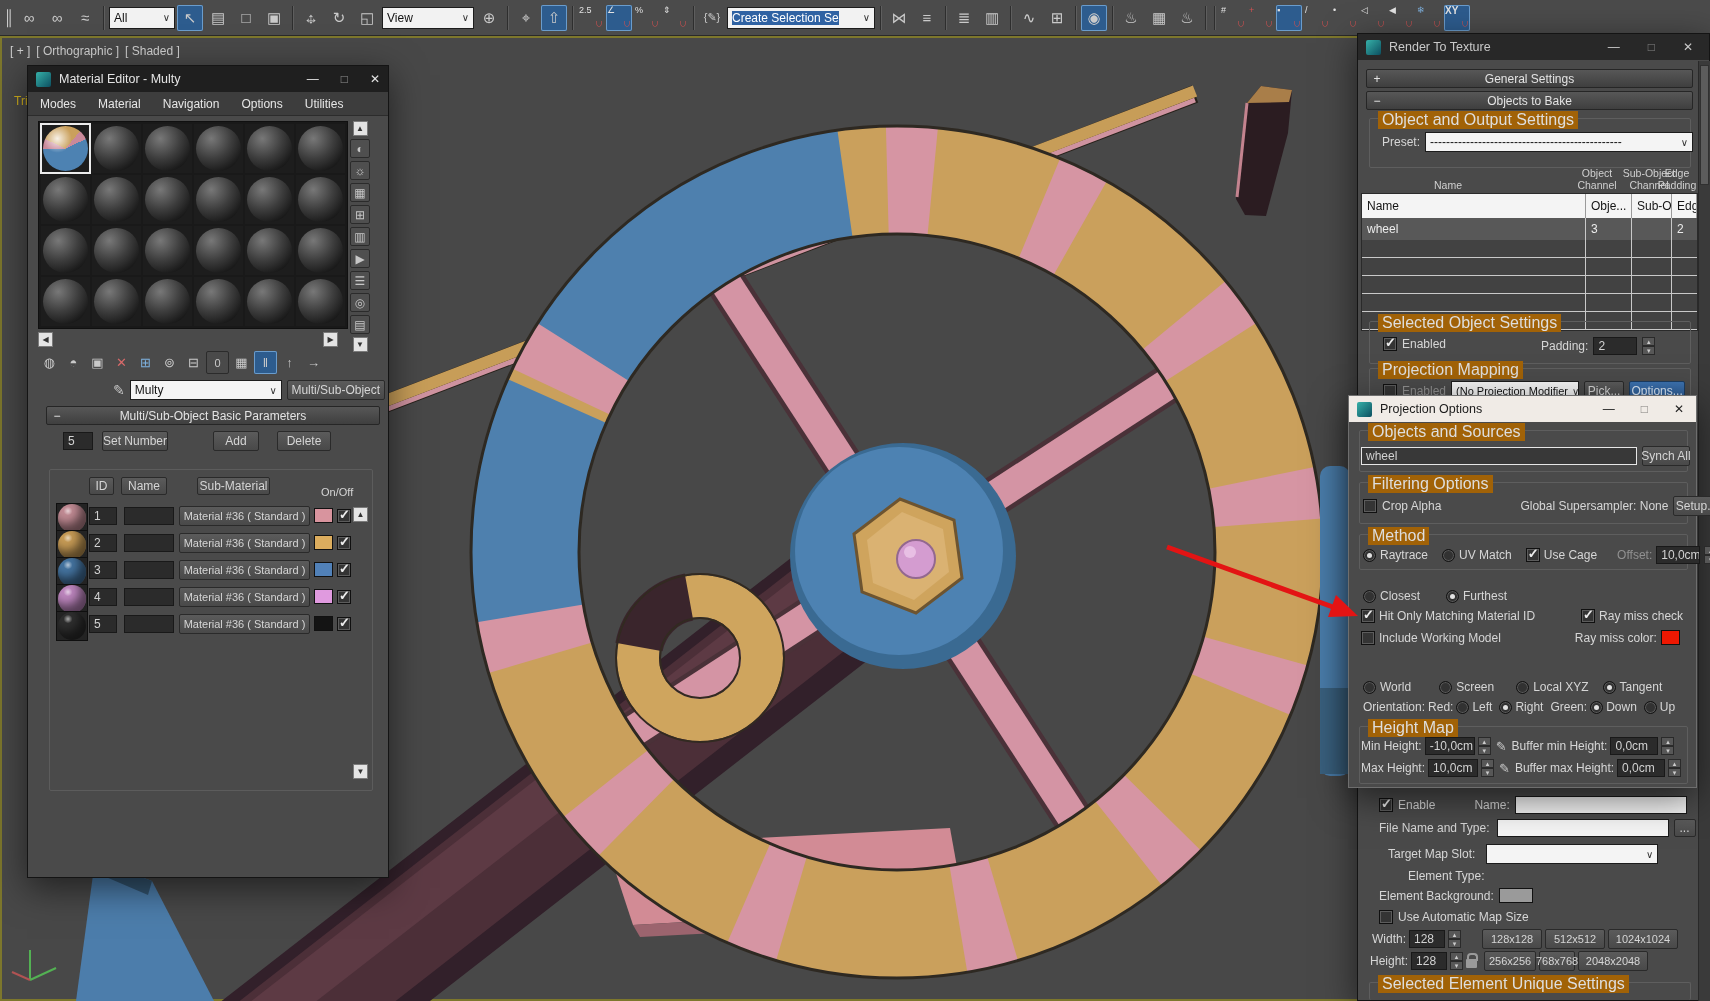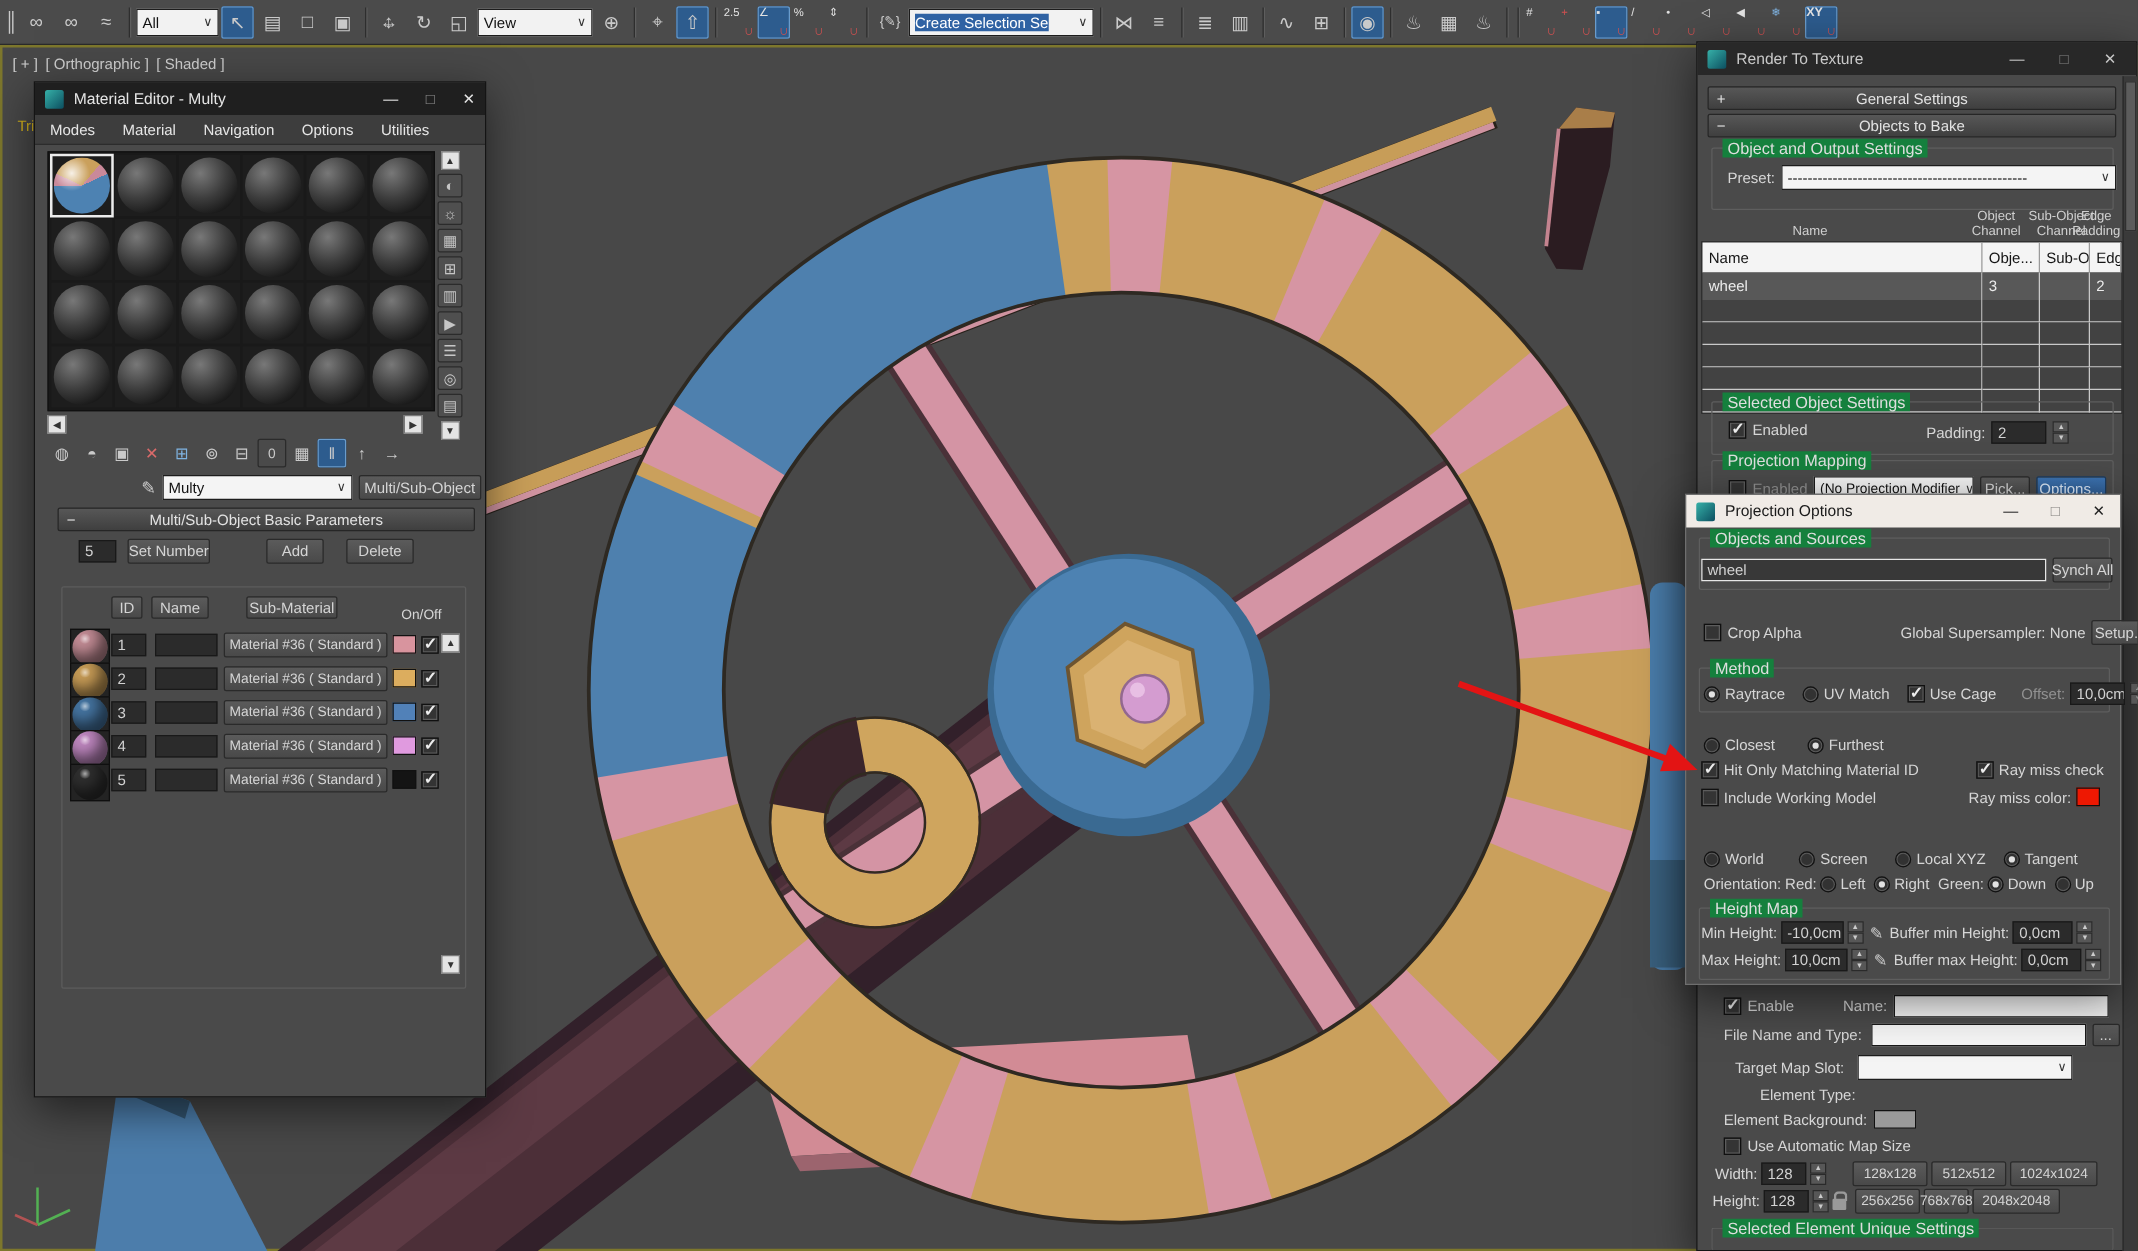--- a/index.html
+++ b/index.html
@@ -15,21 +15,21 @@
   .fld.focus{border:1px solid #e6e6e6;background:#383838}
   .combo{display:inline-flex;align-items:center;background:#f4f4f4;border:1px solid #1c1c1c;color:#111;height:20px;padding:0 4px;font-size:12px;white-space:nowrap;overflow:hidden}
   .combo .dd{margin-left:auto;color:#333;font-size:10px;padding-left:4px}
   .spin{display:inline-flex;flex-direction:column;width:13px;height:18px;flex:none}
   .spin span{flex:1;display:flex;align-items:center;justify-content:center;font-size:7px;line-height:1;background:#575757;border:1px solid #2a2a2a;color:#ccc}
   .cb{width:14px;height:14px;background:#343434;border:1px solid #101010;box-shadow:inset 0 0 0 1px #5c5c5c;position:relative;flex:none}
   .cb.on::after{content:"✓";position:absolute;left:1px;top:-3px;color:#ededed;font-size:13px;font-weight:bold}
   .rd{width:13px;height:13px;border-radius:50%;background:#323232;border:1px solid #121212;box-shadow:inset 0 0 0 1px #585858;position:relative;flex:none}
   .rd.on::after{content:"";position:absolute;inset:3px;border-radius:50%;background:#e2e2e2}
   .gb{position:absolute;border:1px solid #5e5e5e;border-radius:2px}
-  .gb>.gl{position:absolute;top:-8px;left:8px;background:#15803d;padding:0 4px;font-size:13px;color:#dedede;white-space:nowrap}
+  .gb>.gl{position:absolute;top:-8px;left:8px;background:#a16207;padding:0 4px;font-size:16px;color:#dedede;white-space:nowrap}
   .roll{position:absolute;height:19px;background:linear-gradient(#575757,#3f3f3f);border:1px solid #262626;border-radius:2px;display:flex;align-items:center;color:#e3e3e3;font-size:12px}
   .roll .pm{width:20px;text-align:center}
   .roll .rt{flex:1;text-align:center;margin-right:20px}
   .swatch{display:inline-block;width:19px;height:15px;border:1px solid #111;flex:none}
   .dim{color:#919191}
   
   .toolbar{position:absolute;left:0;top:0;width:1710px;height:36px;background:#4b4b4b;border-bottom:1px solid #2a2a2a;display:flex;align-items:center;gap:2px;padding:0 4px;z-index:20}
   .ti{width:26px;height:26px;display:flex;align-items:center;justify-content:center;color:#cacaca;font-size:15px;border-radius:2px;position:relative;flex:none}
   .ti.bl{background:#2d5c8e;box-shadow:inset 0 0 0 1px #6a9ccc}
   .ti .mag{position:absolute;right:1px;bottom:0;color:#d05050;font-weight:bold;font-size:11px;transform:rotate(180deg)}
@@ -609,20 +609,23 @@
       <span>✕</span>
     </span>
   </div>
   <div class="gb" style="left:10px;top:34px;width:329px;height:42px">
     <span class="gl">Objects and Sources</span>
   </div>
   <div class="r" style="left:12px;top:50px">
     <span class="fld focus" style="width:276px">wheel</span>
     <span class="btn" style="width:48px">Synch All</span>
   </div>
+  <div class="gb" style="left:10px;top:86px;width:329px;height:42px">
+    <span class="gl">Filtering Options</span>
+  </div>
   <div class="r" style="left:14px;top:100px">
     <span class="cb"></span>
     <span>Crop Alpha</span>
     <span style="margin-left:74px">Global Supersampler: None</span>
     <span class="btn" style="width:46px">Setup...</span>
   </div>
   <div class="gb" style="left:10px;top:138px;width:329px;height:36px">
     <span class="gl">Method</span>
   </div>
   <div class="r" style="left:14px;top:150px;gap:4px">

